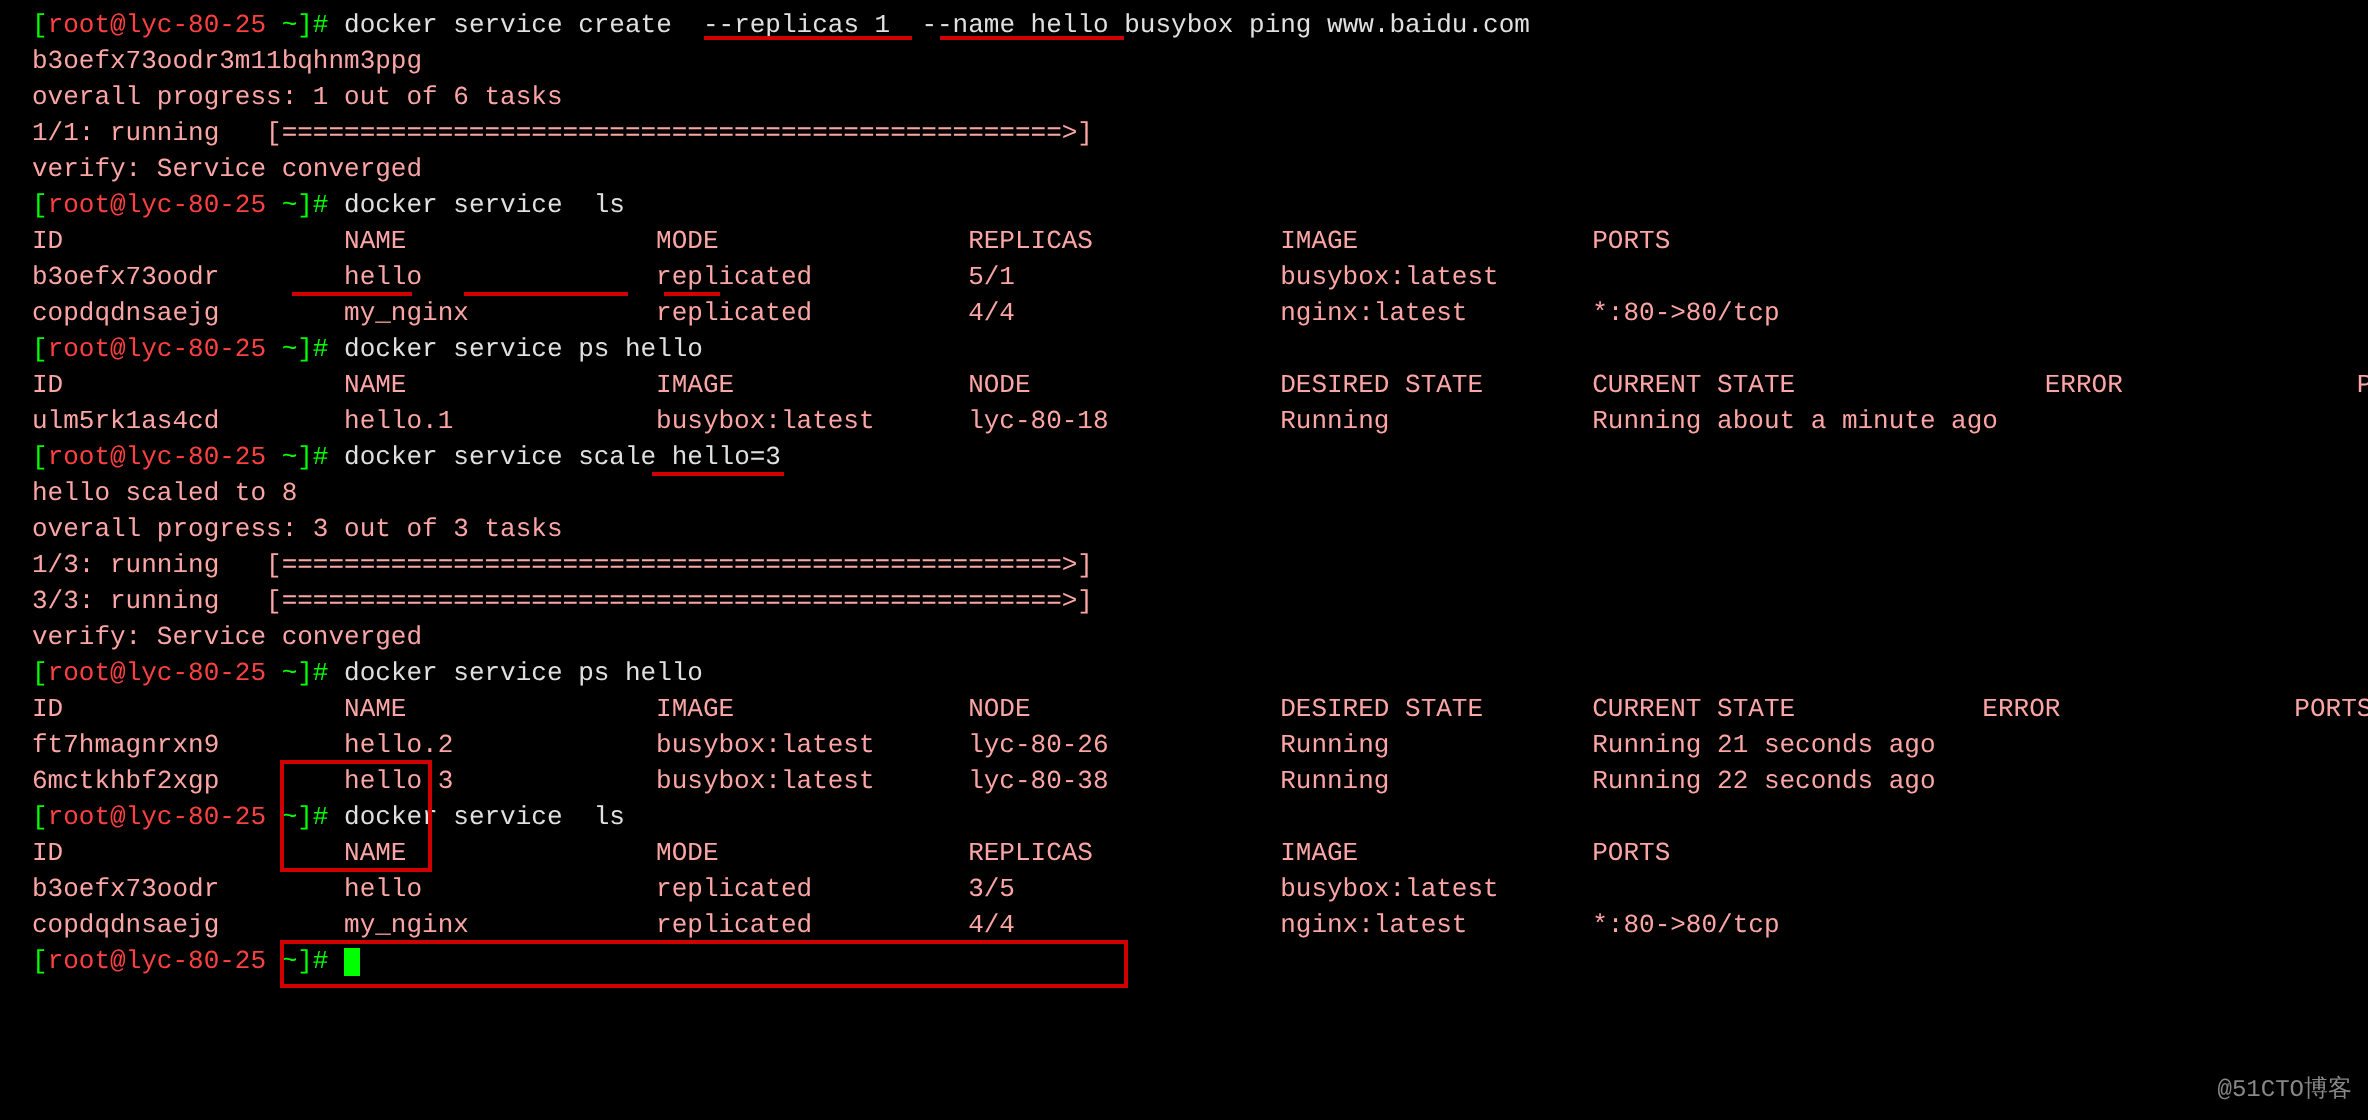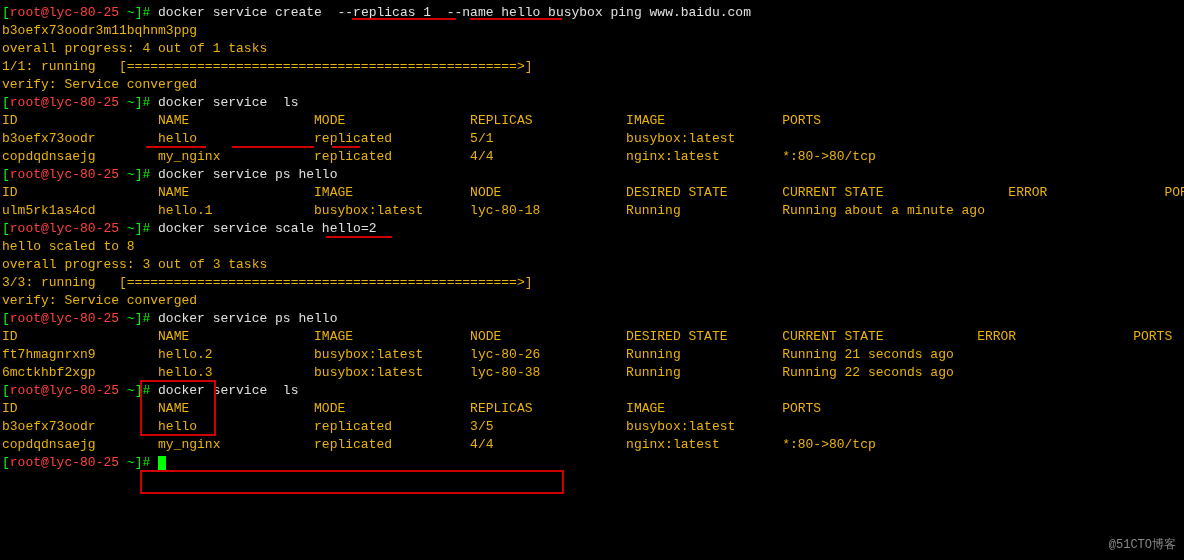--- a/index.html
+++ b/index.html
@@ -9,30 +9,30 @@
     font-family: "Consolas", "Courier New", monospace;
     font-size: 13px;
     line-height: 18px;
     color: #00ff00;
     width: 1184px;
     height: 560px;
     overflow: hidden;
     position: relative;
   }
   .terminal {
-    padding: 4px 2px;
+    padding: 4px 16px;
   }
   .line {
     white-space: pre;
     height: 18px;
   }
   .prompt-open { color: #00ff00; }
   .prompt-host { color: #ff4040; }
   .prompt-close { color: #00ff00; }
-  .green { color: #eab308; }
+  .green { color: #fca5a5; }
   .cmd { color: #e0e0e0; }
   .red-ul {
     position: absolute;
     height: 2px;
     background: #d00000;
   }
   .red-box {
     position: absolute;
     border: 2px solid #d00000;
     background: transparent;
@@ -54,36 +54,37 @@
     margin-left: 11px;
   }
 </style>
 </head>
 <body>
 
 <div class="terminal">
 
   <div class="line"><span class="prompt-open">[</span><span class="prompt-host">root@lyc-80-25</span><span class="prompt-close"> ~]# </span><span class="cmd">docker service create  --replicas 1  --name hello busybox ping www.baidu.com</span></div>
   <div class="line green">b3oefx73oodr3m11bqhnm3ppg</div>
-  <div class="line green">overall progress: 4 out of 1 tasks</div>
+  <div class="line green">overall progress: 1 out of 6 tasks</div>
   <div class="line green">1/1: running   [==================================================&gt;]</div>
   <div class="line green">verify: Service converged</div>
 
   <div class="line"><span class="prompt-open">[</span><span class="prompt-host">root@lyc-80-25</span><span class="prompt-close"> ~]# </span><span class="cmd">docker service  ls</span></div>
   <div class="line green">ID                  NAME                MODE                REPLICAS            IMAGE               PORTS</div>
   <div class="line green">b3oefx73oodr        hello               replicated          5/1                 busybox:latest      </div>
   <div class="line green">copdqdnsaejg        my_nginx            replicated          4/4                 nginx:latest        *:80-&gt;80/tcp</div>
 
   <div class="line"><span class="prompt-open">[</span><span class="prompt-host">root@lyc-80-25</span><span class="prompt-close"> ~]# </span><span class="cmd">docker service ps hello</span></div>
   <div class="line green">ID                  NAME                IMAGE               NODE                DESIRED STATE       CURRENT STATE                ERROR               PORTS</div>
   <div class="line green">ulm5rk1as4cd        hello.1             busybox:latest      lyc-80-18           Running             Running about a minute ago                       </div>
 
-  <div class="line"><span class="prompt-open">[</span><span class="prompt-host">root@lyc-80-25</span><span class="prompt-close"> ~]# </span><span class="cmd">docker service scale hello=2</span></div>
+  <div class="line"><span class="prompt-open">[</span><span class="prompt-host">root@lyc-80-25</span><span class="prompt-close"> ~]# </span><span class="cmd">docker service scale hello=3</span></div>
   <div class="line green">hello scaled to 8</div>
   <div class="line green">overall progress: 3 out of 3 tasks</div>
+  <div class="line green">1/3: running   [==================================================&gt;]</div>
   <div class="line green">3/3: running   [==================================================&gt;]</div>
   <div class="line green">verify: Service converged</div>
 
   <div class="line"><span class="prompt-open">[</span><span class="prompt-host">root@lyc-80-25</span><span class="prompt-close"> ~]# </span><span class="cmd">docker service ps hello</span></div>
   <div class="line green">ID                  NAME                IMAGE               NODE                DESIRED STATE       CURRENT STATE            ERROR               PORTS</div>
   <div class="line green">ft7hmagnrxn9        hello.2             busybox:latest      lyc-80-26           Running             Running 21 seconds ago                       </div>
   <div class="line green">6mctkhbf2xgp        hello.3             busybox:latest      lyc-80-38           Running             Running 22 seconds ago                       </div>
 
   <div class="line"><span class="prompt-open">[</span><span class="prompt-host">root@lyc-80-25</span><span class="prompt-close"> ~]# </span><span class="cmd">docker service  ls</span></div>
   <div class="line green">ID                  NAME                MODE                REPLICAS            IMAGE               PORTS</div>

